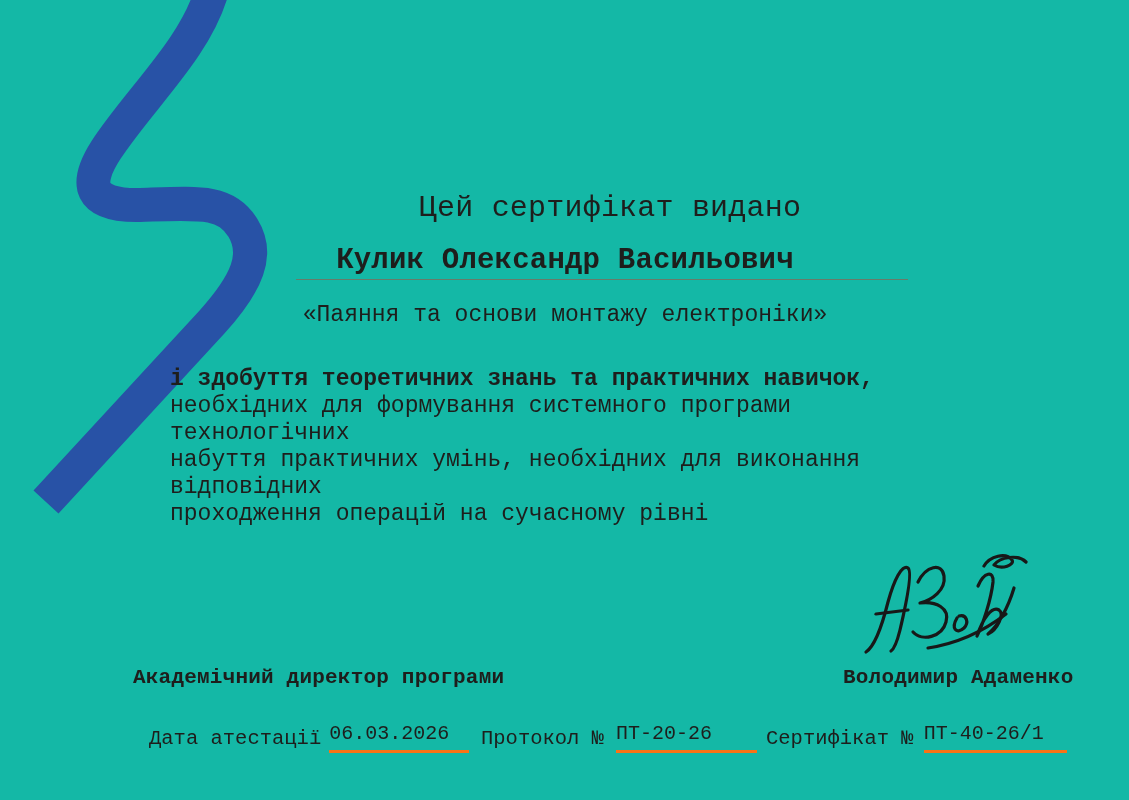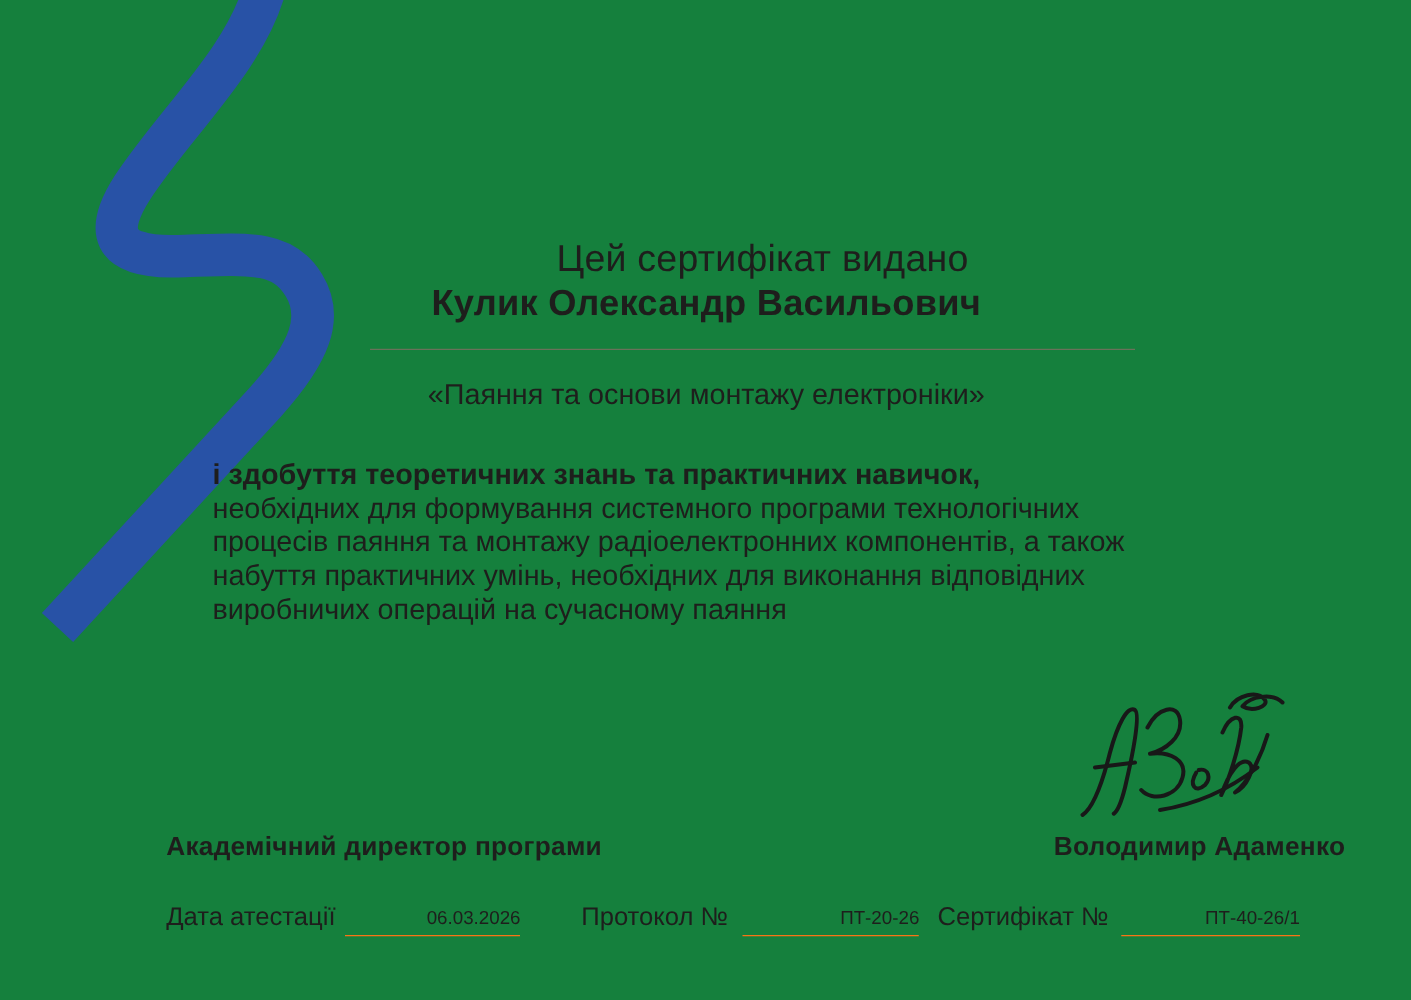--- a/index.html
+++ b/index.html
@@ -4,44 +4,44 @@
 <style>
   html, body {
     margin: 0;
     padding: 0;
     background: #e8e8e8;
   }
   .certificate {
     position: relative;
     width: 1129px;
     height: 800px;
-    background: #15803d;
+    background: #14b8a6;
     overflow: hidden;
-    font-family: Liberation Sans, sans-serif;
+    font-family: Liberation Mono, monospace;
     color: #1e1e1c;
   }
   .ribbon {
     position: absolute;
     left: 0;
     top: 0;
   }
   .issued-line {
     position: absolute;
     left: 240px;
     top: 191px;
     width: 740px;
     text-align: center;
     font-size: 30px;
     font-weight: 400;
     letter-spacing: 0.2px;
   }
   .recipient-name {
     position: absolute;
     left: 190px;
-    top: 227px;
+    top: 244px;
     width: 750px;
     text-align: center;
     font-size: 29px;
     font-weight: 700;
     letter-spacing: 0.2px;
   }
   .name-rule {
     position: absolute;
     left: 296px;
     top: 279px;
@@ -96,25 +96,26 @@
     position: absolute;
     top: 722px;
     display: flex;
     align-items: flex-end;
   }
   .field .label {
     font-size: 20.5px;
     font-weight: 400;
     padding-bottom: 3px;
     white-space: nowrap;
+    margin-left: 16px;
   }
   .field .value-box {
-    border-bottom: 1px solid #f97316;
-    text-align: right;
-    font-size: 15px;
+    border-bottom: 3px solid #f97316;
+    text-align: left;
+    font-size: 20px;
     font-weight: 400;
     padding-bottom: 5px;
     white-space: nowrap;
   }
   .field-date { left: 133px; }
   .field-date .value-box { width: 140px; margin-left: 8px; }
   .field-protocol { left: 465px; }
   .field-protocol .value-box { width: 141px; margin-left: 12px; }
   .field-certnum { left: 750px; }
   .field-certnum .value-box { width: 143px; margin-left: 10px; }
@@ -133,23 +134,22 @@
   <div class="recipient-name">Кулик Олександр Васильович</div>
   <div class="name-rule"></div>
 
   <div class="confirm-block">
     <div>«Паяння та основи монтажу електроніки»</div>
   </div>
 
   <div class="body-block">
     <div class="lead">і здобуття теоретичних знань та практичних навичок,</div>
     <div>необхідних для формування системного програми технологічних</div>
-    <div>процесів паяння та монтажу радіоелектронних компонентів, а також</div>
     <div>набуття практичних умінь, необхідних для виконання відповідних</div>
-    <div>виробничих операцій на сучасному паяння</div>
+    <div>проходження операцій на сучасному рівні</div>
   </div>
 
   <svg class="signature-svg" width="195" height="112" viewBox="0 0 195 112">
     <g fill="none" stroke="#181818" stroke-width="3.2" stroke-linecap="round" stroke-linejoin="round">
       <path d="M 10 100 C 16 96, 24 82, 32 50 C 38 28, 46 12, 52 16 C 56 19, 52 44, 44 78 C 41 90, 38 97, 35 99"></path>
       <path d="M 20 62 L 52 58"></path>
       <path d="M 62 30 C 70 14, 86 10, 88 24 C 90 38, 76 48, 64 51 C 80 49, 94 56, 90 70 C 86 85, 66 90, 57 80"></path>
       <path d="M 101 66 C 95 76, 100 83, 108 76 C 113 71, 111 62, 103 64"></path>
       <path d="M 122 34 C 128 20, 138 18, 137 30 C 135 48, 127 72, 121 84 C 127 66, 136 54, 143 58 C 149 62, 141 78, 132 82 C 142 74, 152 56, 158 36"></path>
       <path d="M 128 14 C 134 4, 150 0, 156 8 C 159 13, 146 18, 138 13 C 144 5, 162 2, 170 10"></path>

